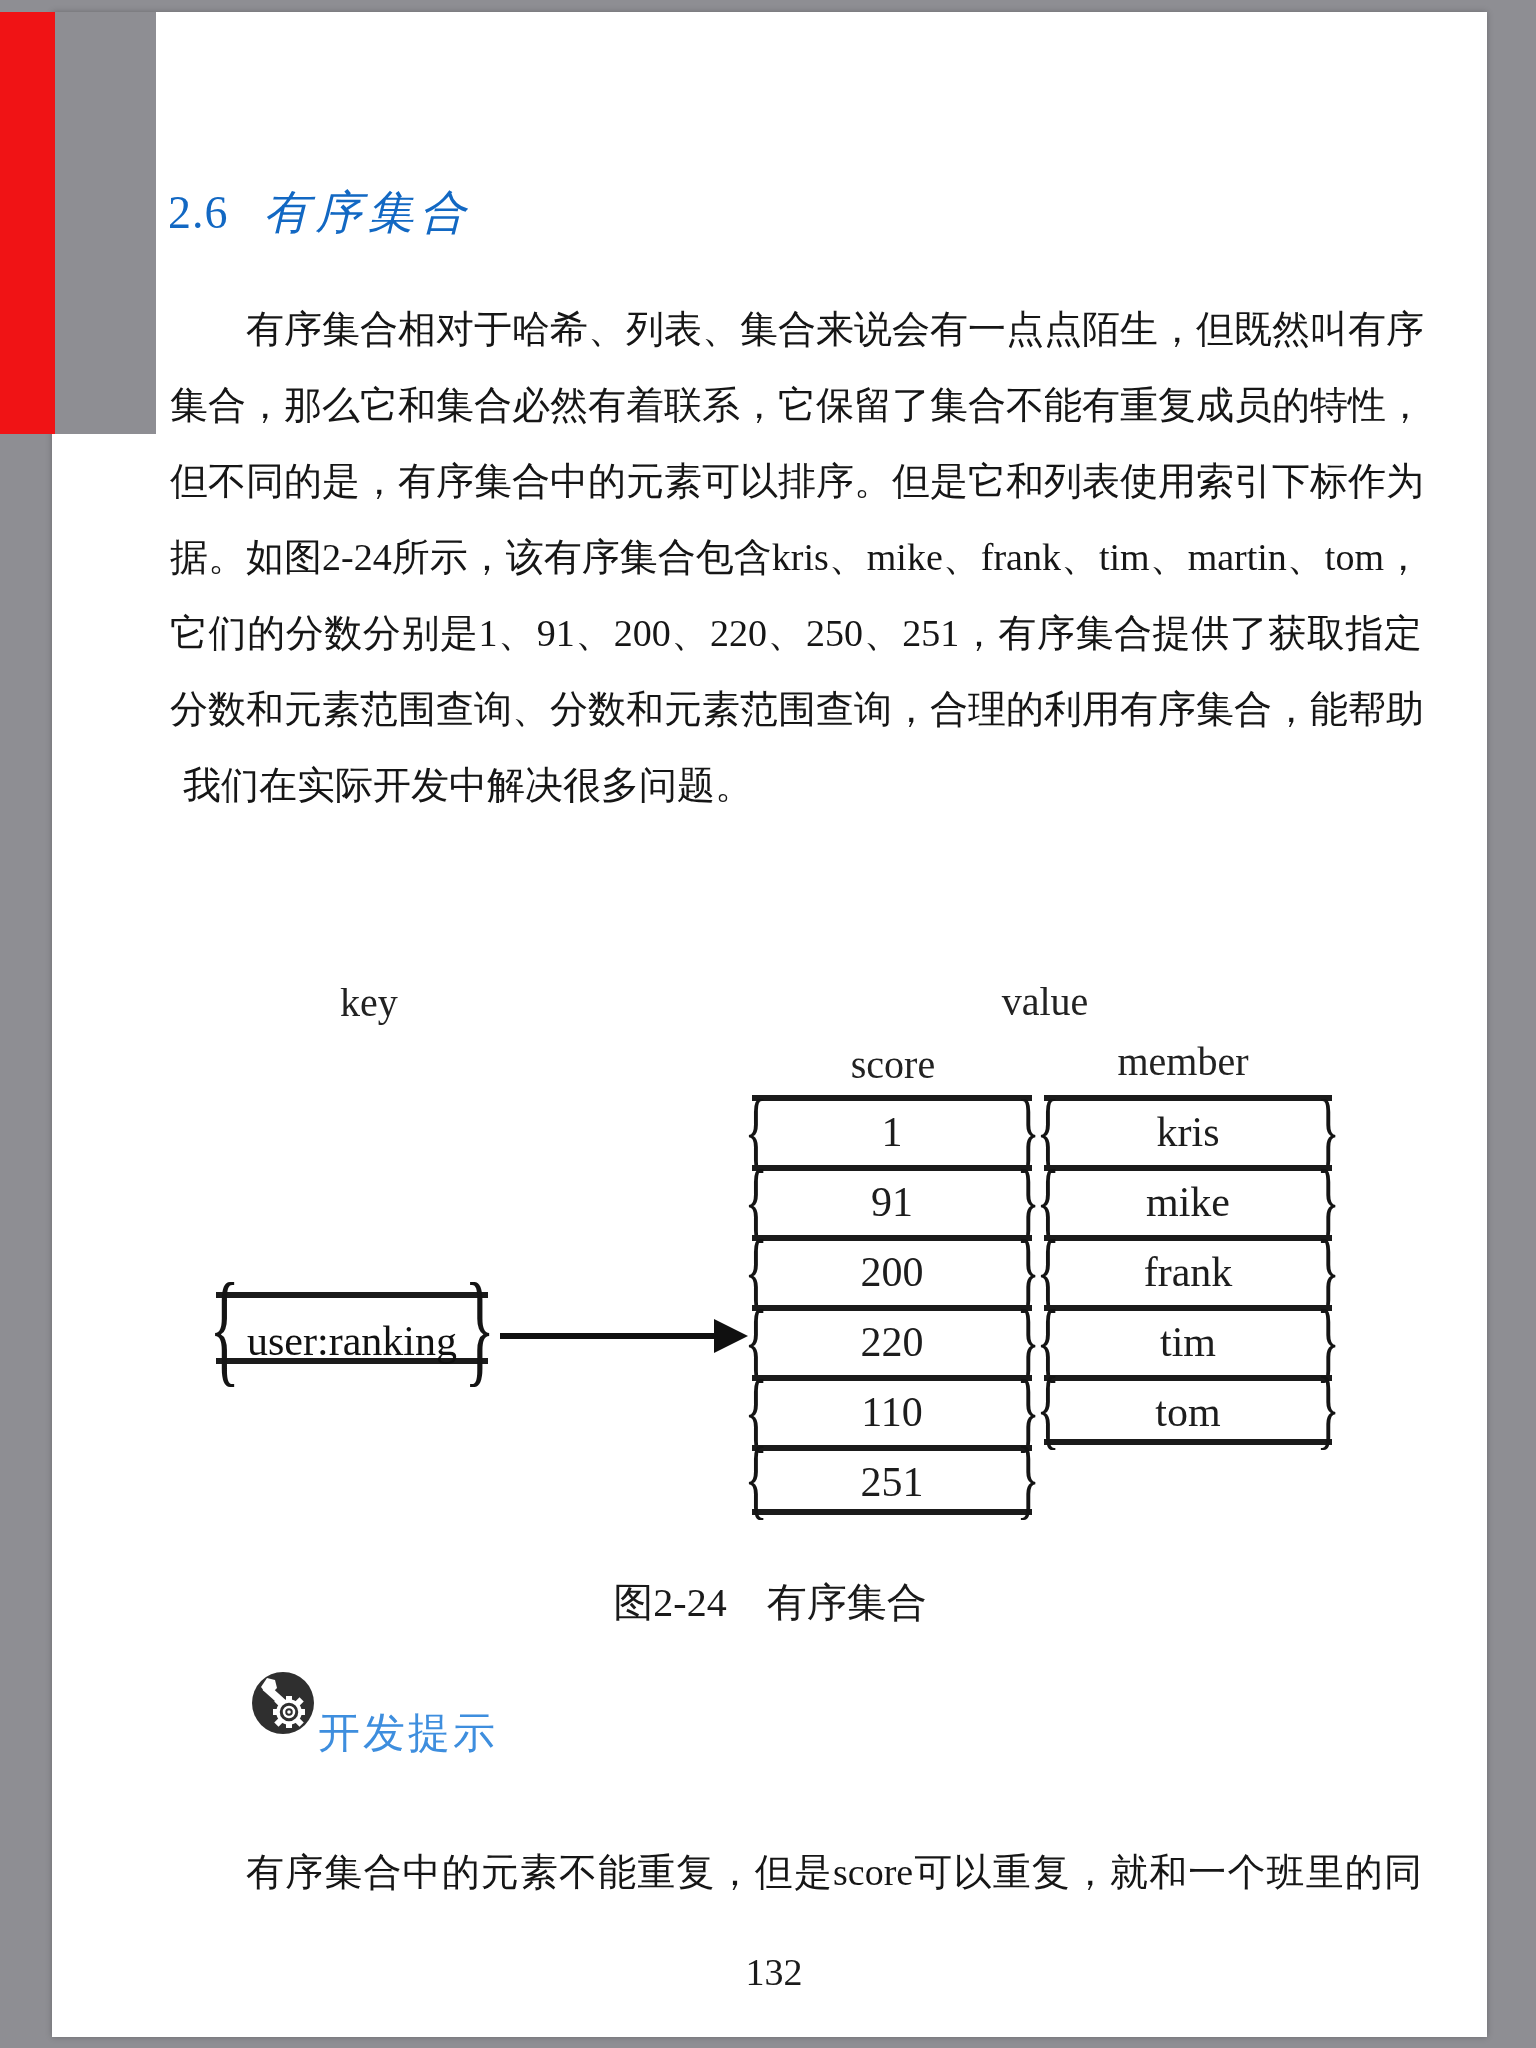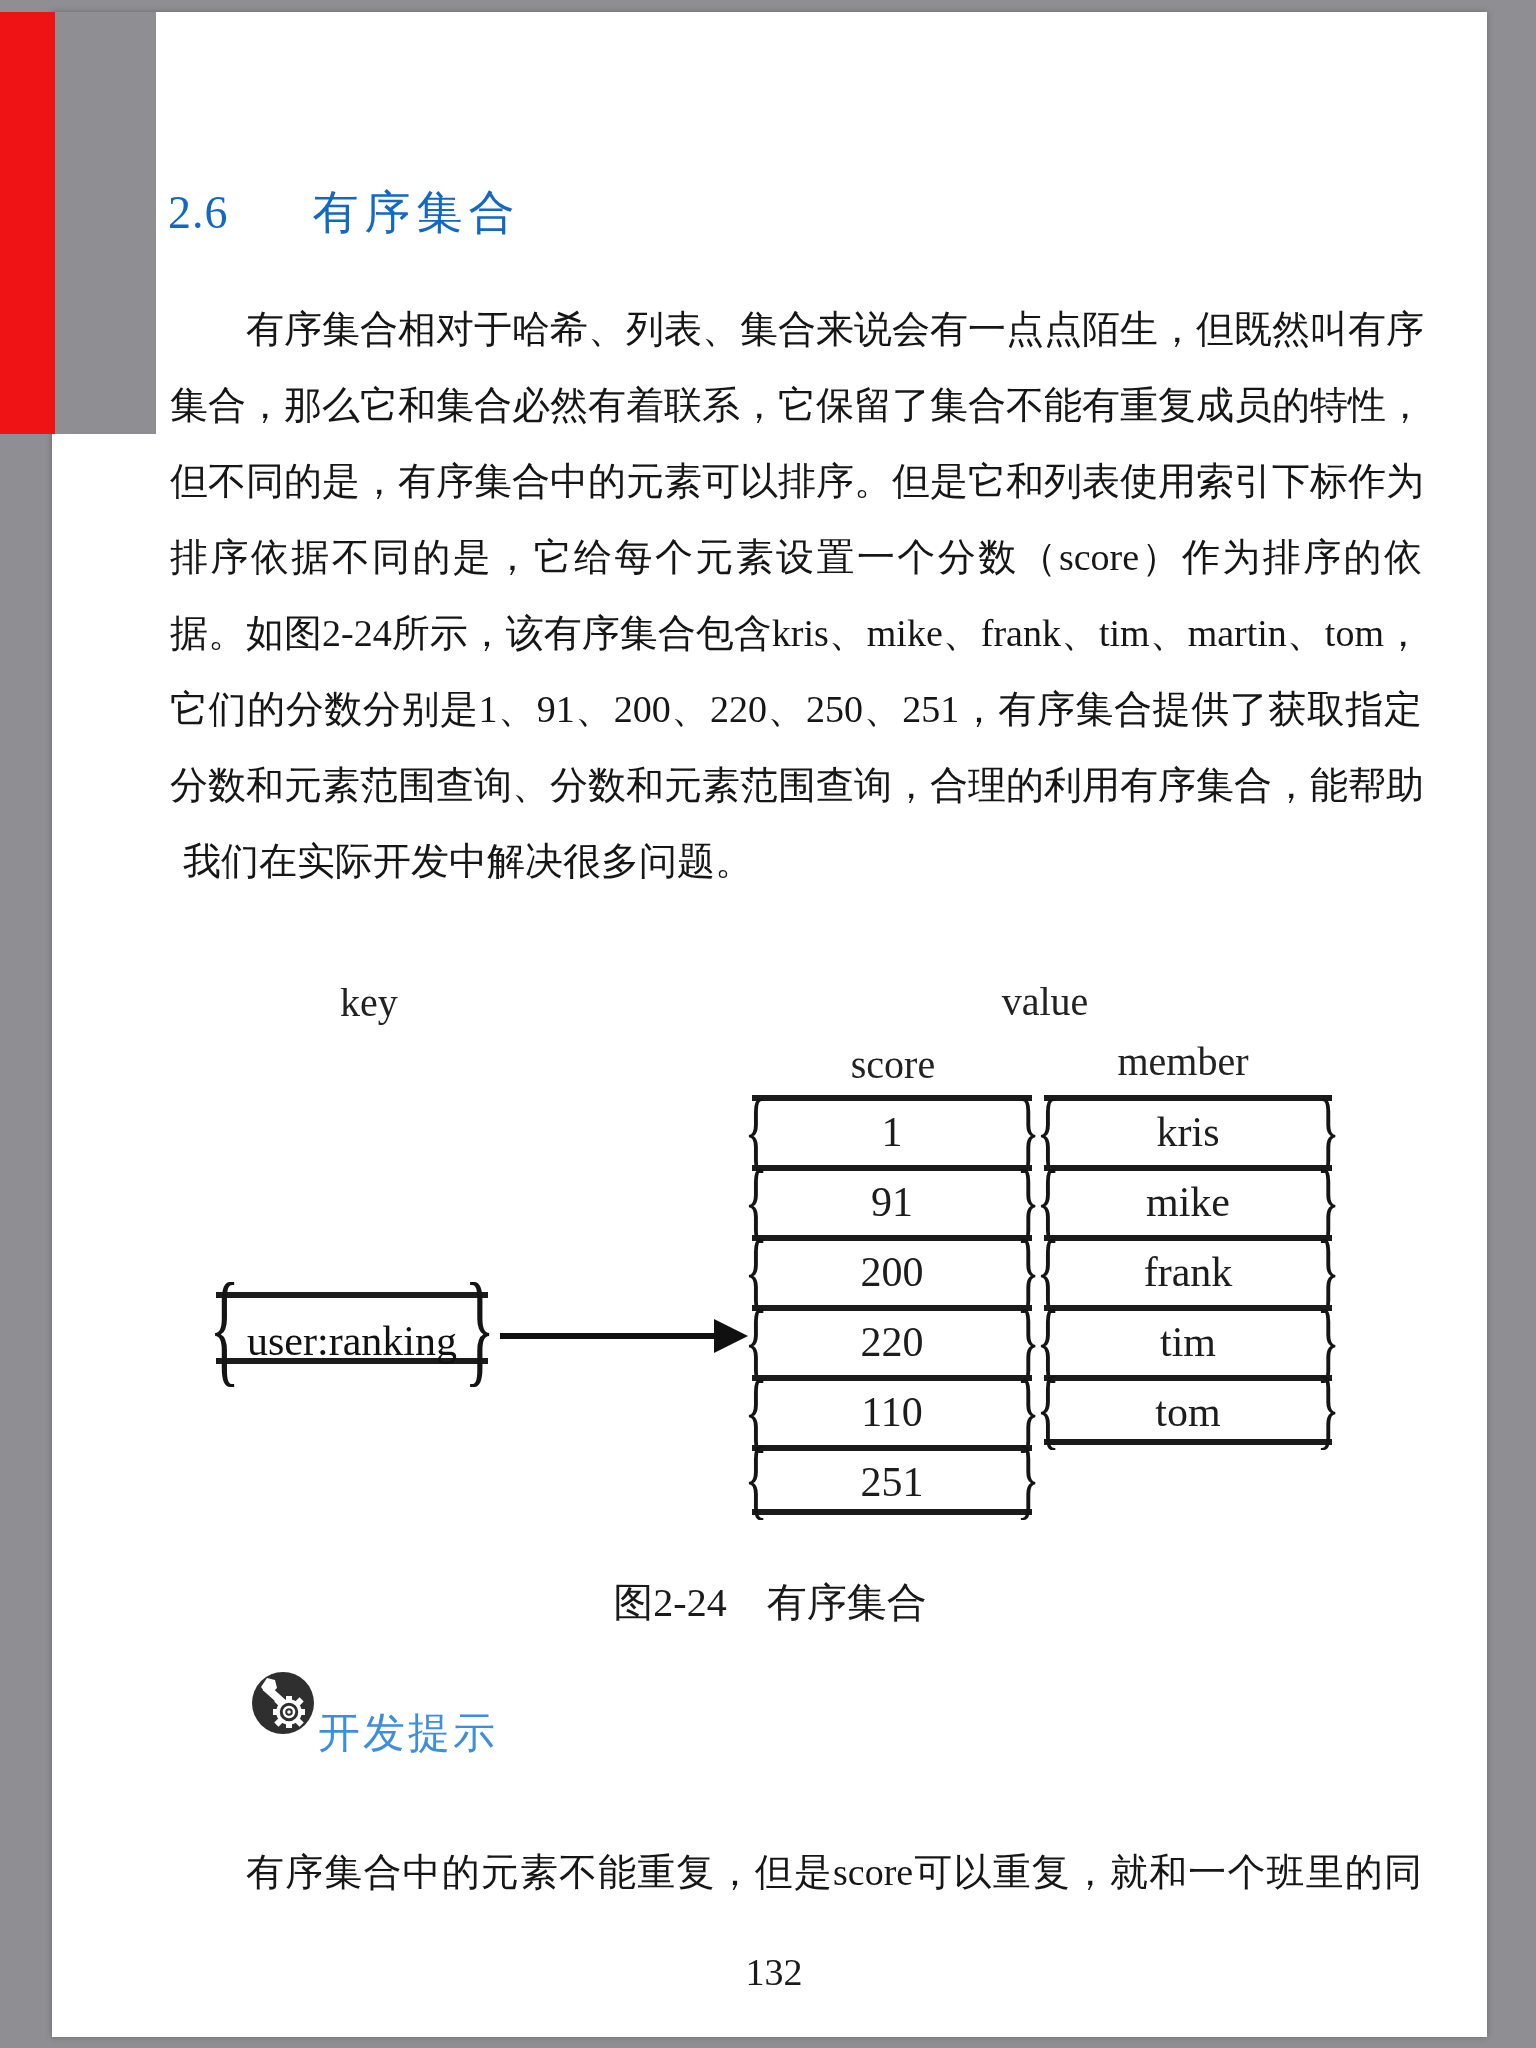--- a/index.html
+++ b/index.html
@@ -23,21 +23,21 @@
   .ribbon{
     position:absolute;left:0;top:12px;width:55px;height:422px;
     background:#F01315;
   }
   
   .heading{
     position:absolute;left:168px;top:188px;
     font-size:46px;line-height:50px;color:#1268C3;white-space:nowrap;
   }
   .heading .num{letter-spacing:1px;}
-  .heading .ttl{margin-left:84px;letter-spacing:6px;}
+  .heading .ttl{margin-left:35px;letter-spacing:6px;font-style:italic;}
   
   .para{
     position:absolute;left:170px;width:1252px;
     font-size:38px;color:#161616;
   }
   .para .ln{
     height:76px;line-height:76px;white-space:nowrap;
     text-align:justify;text-align-last:justify;
   }
   .para .ln.first{padding-left:76px;}
@@ -108,21 +108,20 @@
 <div class="ribbon"></div>
 
 <div class="heading">
   <span class="num">2.6</span><span class="ttl">有序集合</span>
 </div>
 
 <div id="para1" class="para">
   <div class="ln first">有序集合相对于哈希、列表、集合来说会有一点点陌生，但既然叫有序</div>
   <div class="ln">集合，那么它和集合必然有着联系，它保留了集合不能有重复成员的特性，</div>
   <div class="ln">但不同的是，有序集合中的元素可以排序。但是它和列表使用索引下标作为</div>
-  <div class="ln">排序依据不同的是，它给每个元素设置一个分数（score）作为排序的依</div>
   <div class="ln">据。如图2-24所示，该有序集合包含kris、mike、frank、tim、martin、tom，</div>
   <div class="ln">它们的分数分别是1、91、200、220、250、251，有序集合提供了获取指定</div>
   <div class="ln">分数和元素范围查询、分数和元素范围查询，合理的利用有序集合，能帮助</div>
   <div class="ln last">我们在实际开发中解决很多问题。</div>
 </div>
 
 <span class="fig-label" style="left:369px;top:1002px;">key</span>
 <span class="fig-label" style="left:1045px;top:1001px;">value</span>
 <span class="fig-label" style="left:893px;top:1064px;">score</span>
 <span class="fig-label" style="left:1183px;top:1061px;">member</span>

